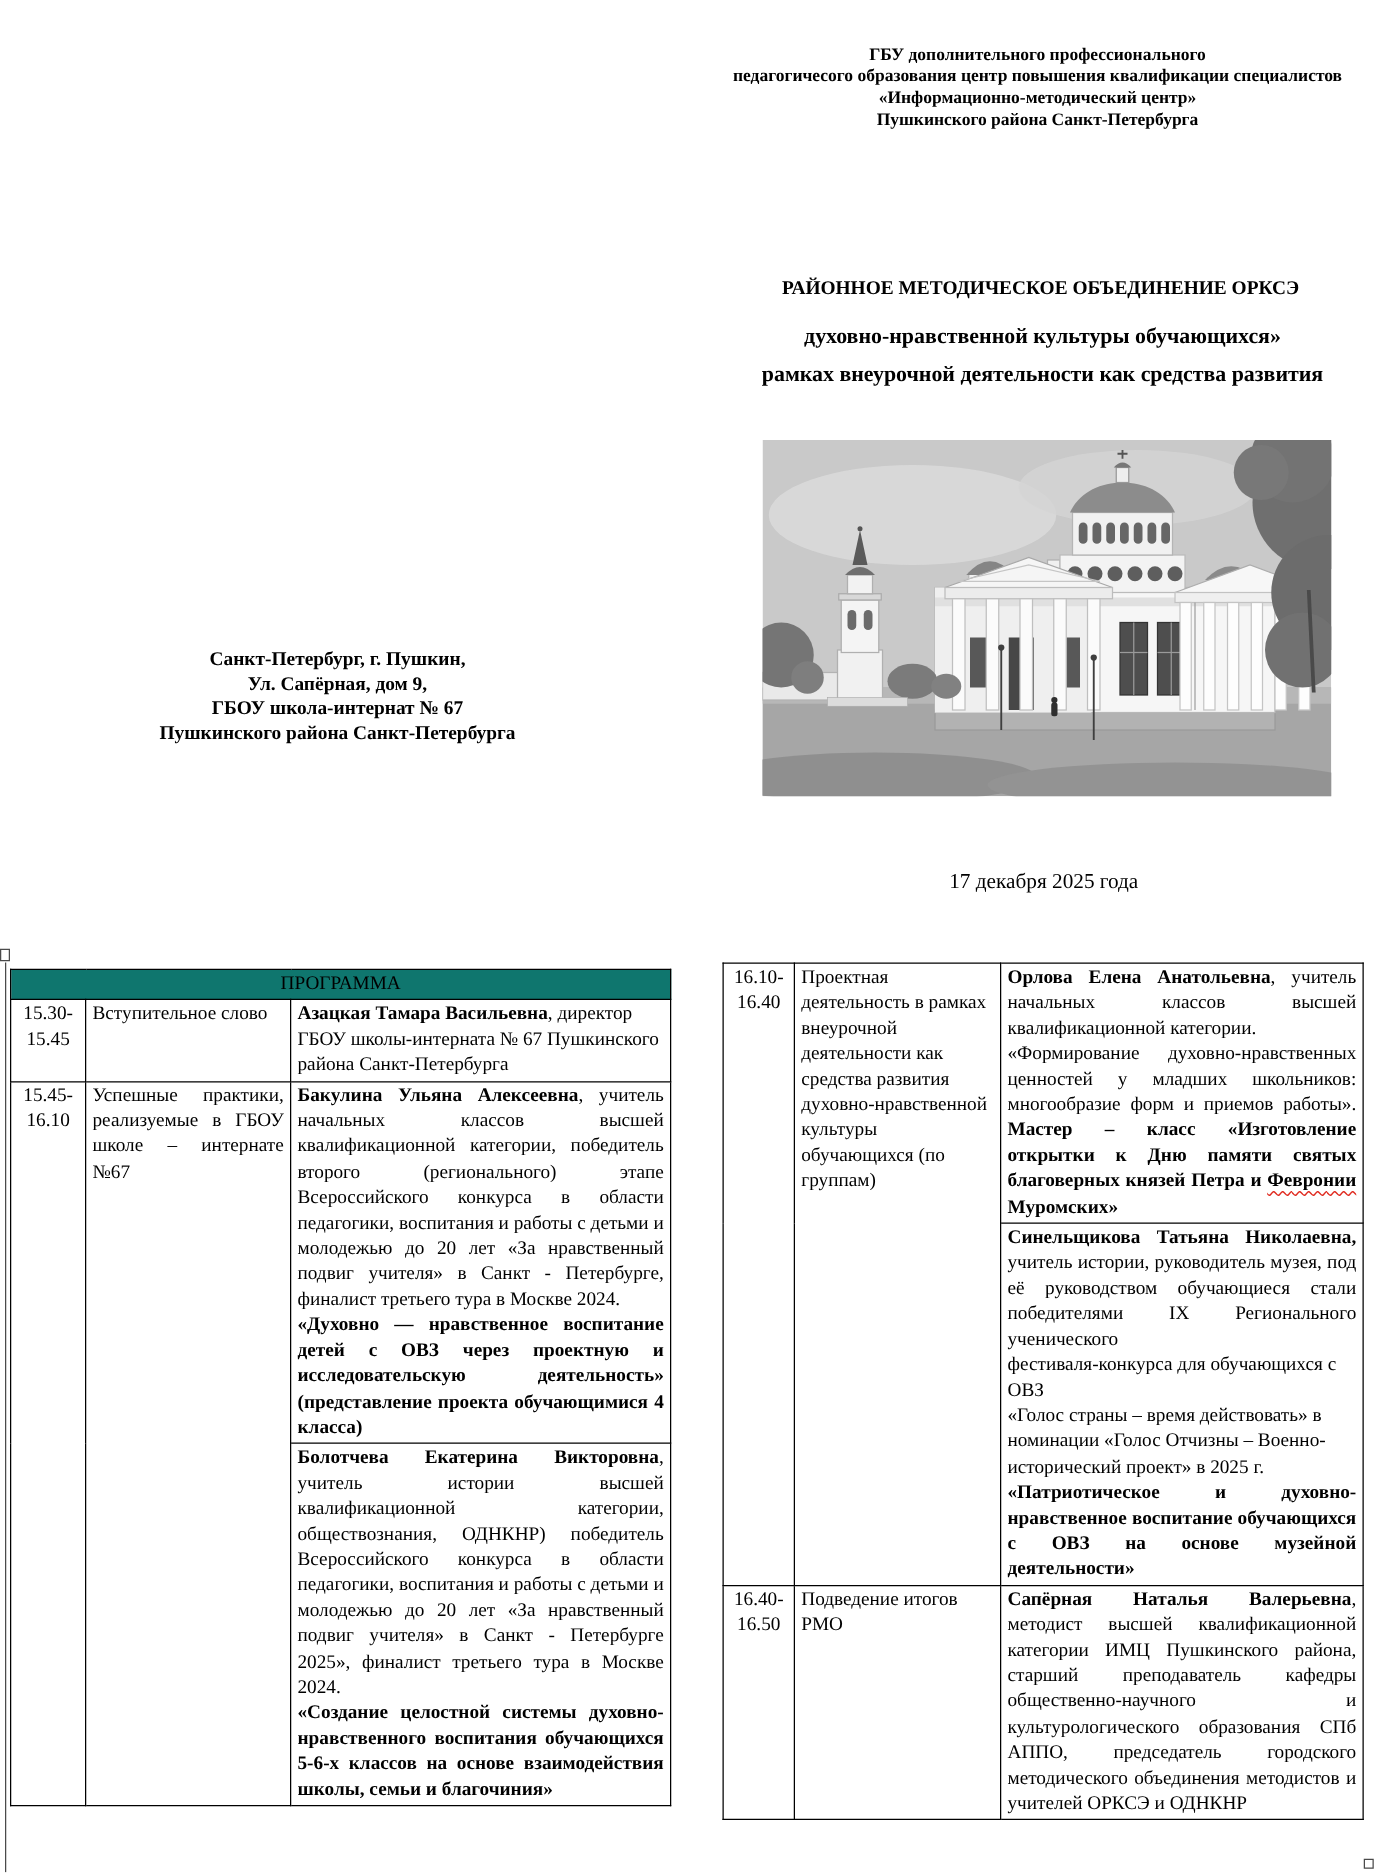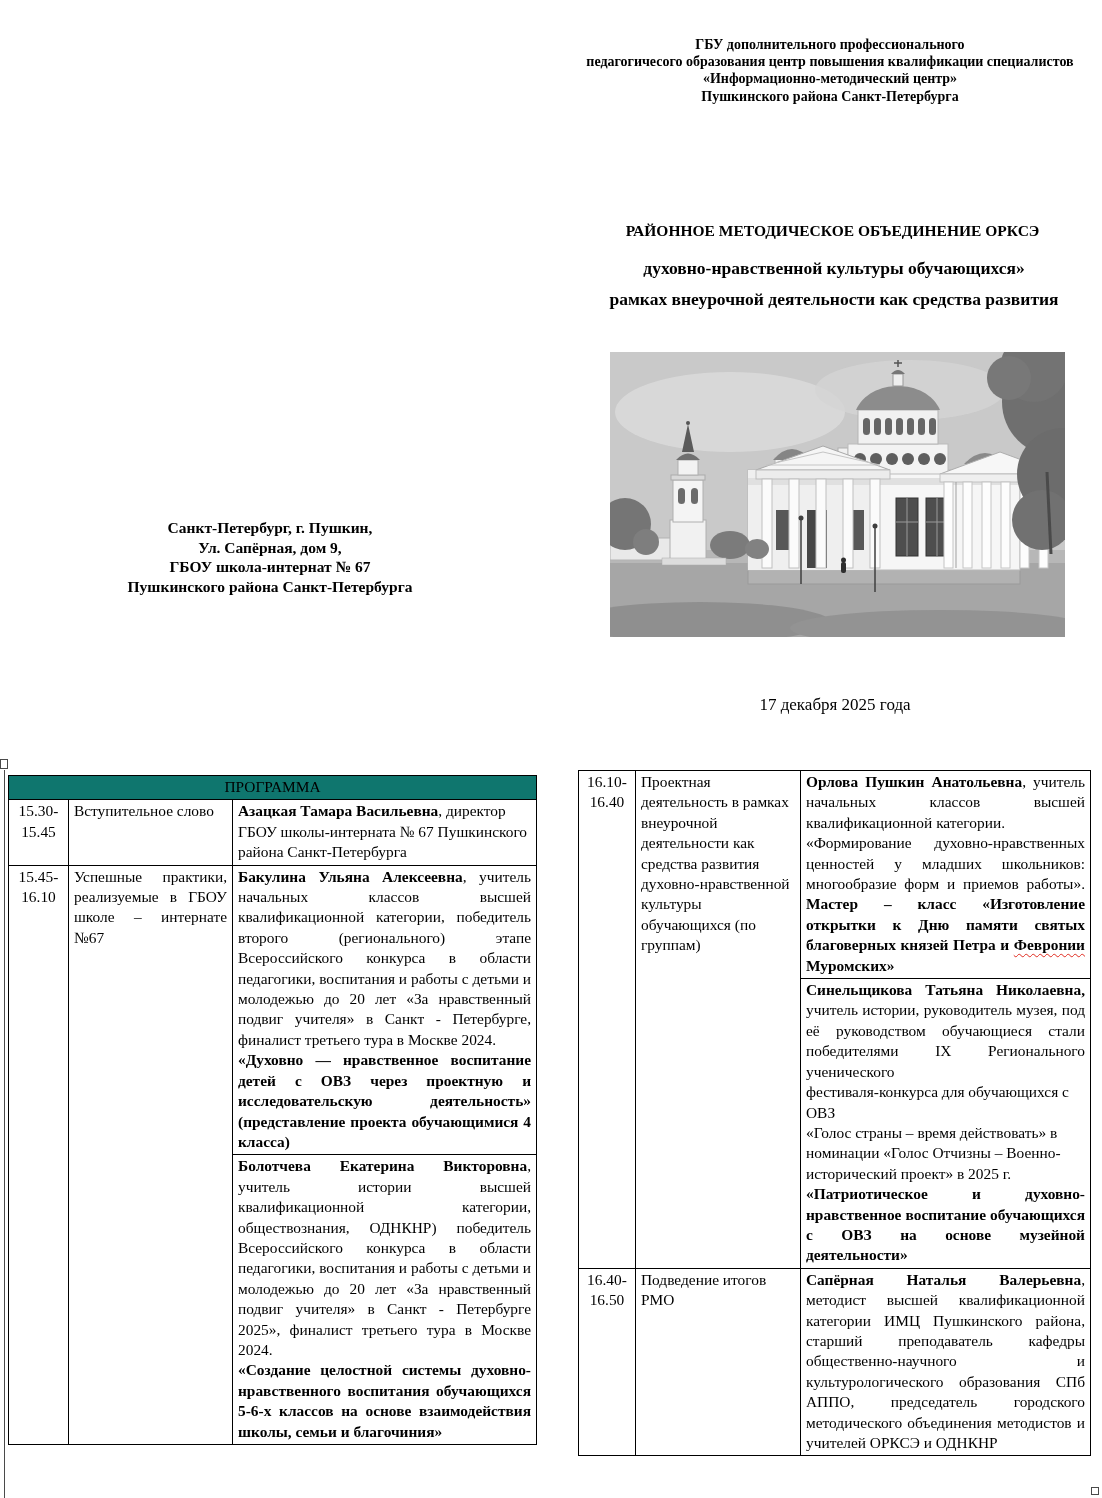--- a/index.html
+++ b/index.html
@@ -227,21 +227,21 @@
         <col style="width:290px">
       </colgroup>
     <tbody>
         <tr>
       <td class="time" rowspan="2">
         <span>16.10-</span>
         <span>16.40</span>
       </td>
       <td rowspan="2">Проектная деятельность в рамках внеурочной деятельности как средства развития духовно-нравственной культуры обучающихся (по группам)</td>
       <td>
-        <p class="just"><b>Орлова Пушкин Анатольевна</b><span>, учитель начальных классов высшей квалификационной категории.</span></p>
+        <p class="just"><b>Орлова Елена Анатольевна</b><span>, учитель начальных классов высшей квалификационной категории.</span></p>
         <p class="just gap">
           <span>«Формирование духовно-нравственных ценностей у младших школьников: многообразие форм и приемов работы». </span><b>Мастер – класс «Изготовление открытки к Дню памяти святых благоверных князей Петра и </b><b class="sq">Февронии</b><b> Муромских»</b>
         </p>
       </td>
     </tr>
     <tr>
       <td>
         <p class="just"><b>Синельщикова Татьяна Николаевна,</b><span> учитель истории, руководитель музея, под её руководством обучающиеся стали победителями IX Регионального ученического</span></p>
         <p>фестиваля-конкурса для обучающихся с ОВЗ</p>
         <p>«Голос страны – время действовать» в номинации «Голос Отчизны – Военно-исторический проект» в 2025 г.</p>

